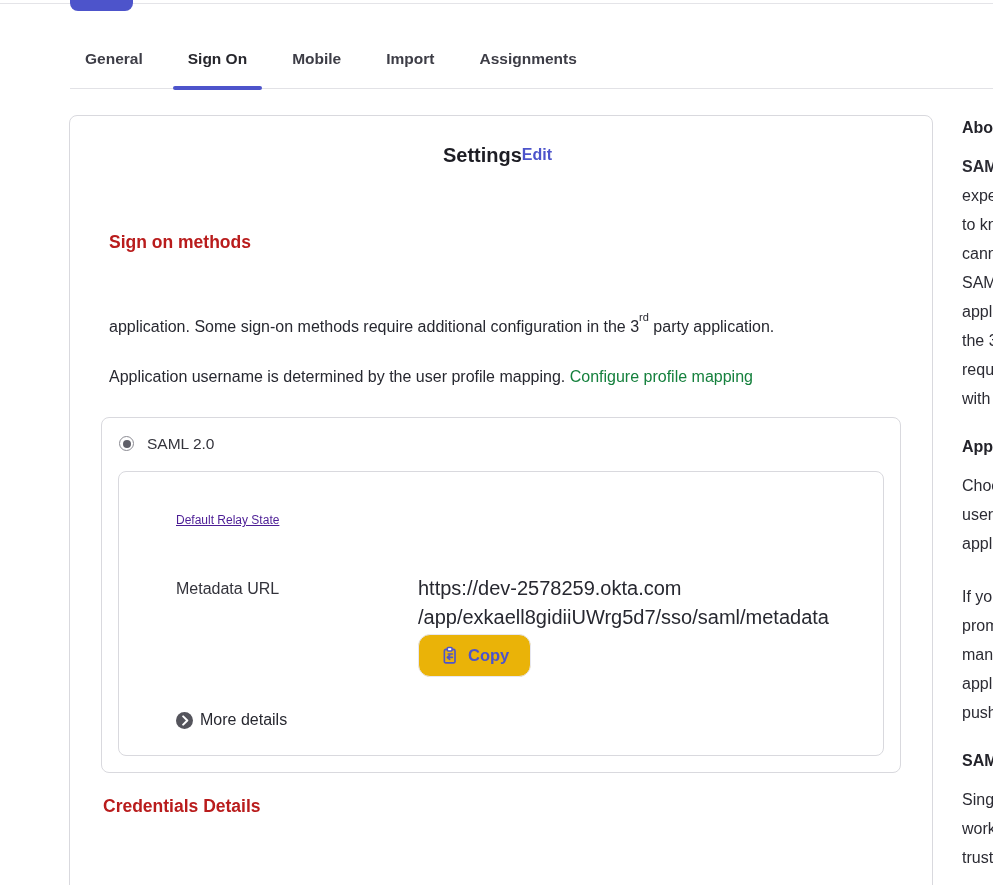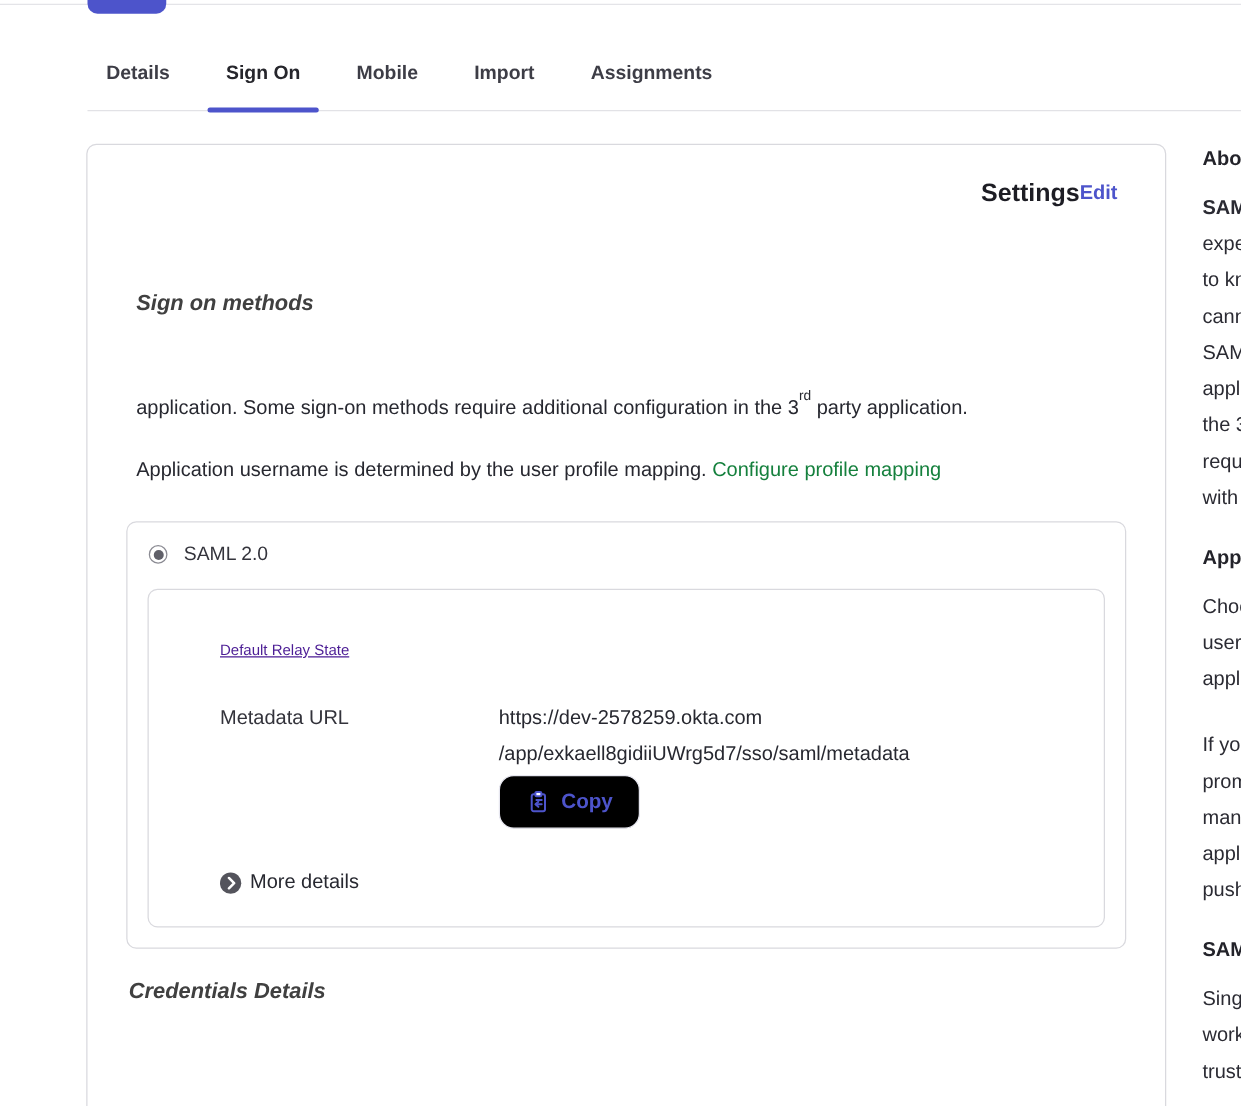--- a/index.html
+++ b/index.html
@@ -13,63 +13,63 @@
   .pill{position:absolute;top:0;left:70px;width:63px;height:11px;background:#4d54cb;border-radius:0 0 8px 8px;}
 
   
   .tabbar{position:absolute;top:38px;left:70px;right:0;display:flex;gap:15px;border-bottom:1px solid #e2e2e6;}
   .tab{padding:12px 15px 20px;font-size:15.5px;font-weight:600;color:#3d3d46;position:relative;cursor:pointer;white-space:nowrap;}
   .tab.active{color:#26262c;}
   .tab.active::after{content:'';position:absolute;left:0;right:0;bottom:-2px;height:4px;background:#4d54cb;border-radius:2px;}
 
   
   .card{position:absolute;left:69px;top:115px;width:800px;height:840px;border:1px solid #d9d9de;border-radius:8px;background:#fff;padding:27px 31px;}
-  .card-head{display:flex;justify-content:flex-end;align-items:flex-start;}
+  .card-head{display:flex;justify-content:center;align-items:flex-start;}
   .card-title{font-size:20px;font-weight:600;color:#1d1d24;margin:0;line-height:25px;}
   .edit{font-size:16px;font-weight:600;color:#4d54cb;margin-right:7px;margin-top:3px;cursor:pointer;text-decoration:none;}
-  .sec-h{font-size:17.5px;font-weight:600;color:#404040;margin:0;line-height:22px;font-style:italic;}
+  .sec-h{font-size:17.5px;font-weight:600;color:#b91c1c;margin:0;line-height:22px;}
   .soh{margin:63px 0 0 8px;}
   .body{font-size:16px;line-height:29px;color:#272830;margin:0 0 0 8px;}
   .p1{margin-top:30px;}
   .p2{margin-top:21px;}
   sup{font-size:11px;line-height:0;position:relative;top:-5px;}
   .link{color:#15803d;cursor:pointer;text-decoration:none;}
 
   
   .saml-box{margin-top:26px;border:1px solid #d9d9de;border-radius:8px;padding:16px;}
   .radio-row{display:flex;align-items:center;gap:13px;padding-left:1px;height:19px;margin-top:0;cursor:pointer;}
   .radio{width:13px;height:13px;border:1.5px solid #8b8b93;border-radius:50%;position:relative;display:inline-block;background:#fff;}
   .radio::after{content:'';position:absolute;left:50%;top:50%;width:8px;height:8px;margin:-4px 0 0 -4px;border-radius:50%;background:#606069;}
   .radio-label{font-size:15.5px;color:#34343c;}
   .inner-box{margin-top:18px;border:1px solid #d9d9de;border-radius:8px;padding:39px 44px 26px 57px;}
   .relay{font-size:12px;line-height:19px;color:#4c1d95;text-decoration:underline;}
   .meta-h{margin-top:64px;}
-  .meta-row{display:flex;margin-top:30px;}
+  .meta-row{display:flex;margin-top:44px;gap:19px;}
   .meta-label{width:223px;flex:0 0 223px;font-size:16px;line-height:29px;color:#33333b;}
-  .meta-value{font-size:16px;line-height:29px;color:#272830;word-break:break-all;}
-  .copy-btn{margin-top:2px;display:inline-flex;align-items:center;gap:9px;background:#000000;border:1px solid #e7e7f0;border-radius:12px;padding:11px 21px;cursor:pointer;font-family:inherit;}
+  .meta-value{font-size:20px;line-height:29px;color:#272830;word-break:break-all;}
+  .copy-btn{margin-top:2px;display:inline-flex;align-items:center;gap:9px;background:#eab308;border:1px solid #e7e7f0;border-radius:12px;padding:11px 21px;cursor:pointer;font-family:inherit;}
   .copy-btn span{font-size:16.5px;font-weight:600;color:#4d54cb;}
   .more-row{display:flex;align-items:flex-end;gap:7px;margin-top:34px;cursor:pointer;font-size:16px;color:#272830;}
   .more-ic{width:17px;height:17px;border-radius:50%;background:#54545c;display:inline-flex;align-items:center;justify-content:center;flex:0 0 17px;}
   .cred{margin:22px 0 0 2px;}
 
   
   .sidebar{position:absolute;left:962px;top:118px;width:278px;}
   .sidebar h3{font-size:16px;font-weight:700;color:#23232a;margin:0 0 14px;line-height:20px;}
   .sb-p{font-size:16px;line-height:29px;color:#2b2b33;margin:0 0 24px;}
   .pre{white-space:pre-line;display:block;}
 </style>
 </head>
 <body>
 
 <div class="topline"></div>
 <div class="pill"></div>
 
 <nav class="tabbar">
-  <div class="tab">Details</div>
+  <div class="tab">General</div>
   <div class="tab active">Sign On</div>
   <div class="tab">Mobile</div>
   <div class="tab">Import</div>
   <div class="tab">Assignments</div>
 </nav>
 
 <main class="card">
   <div class="card-head">
     <h1 class="card-title">Settings</h1>
     <a class="edit">Edit</a>

